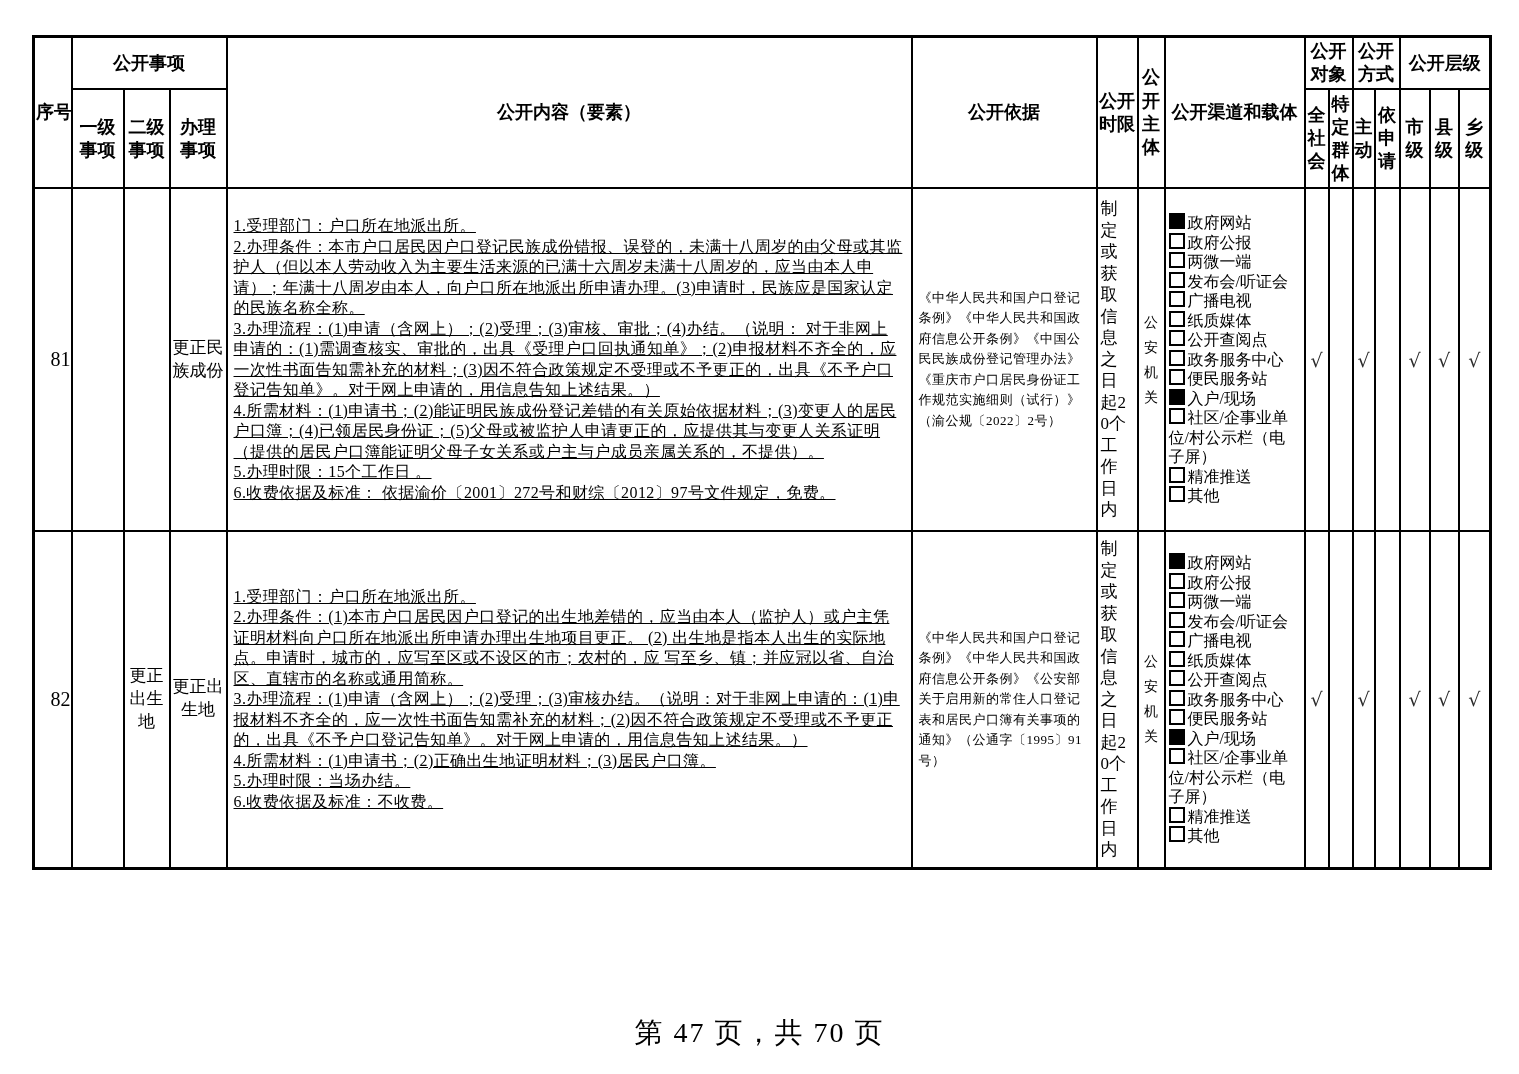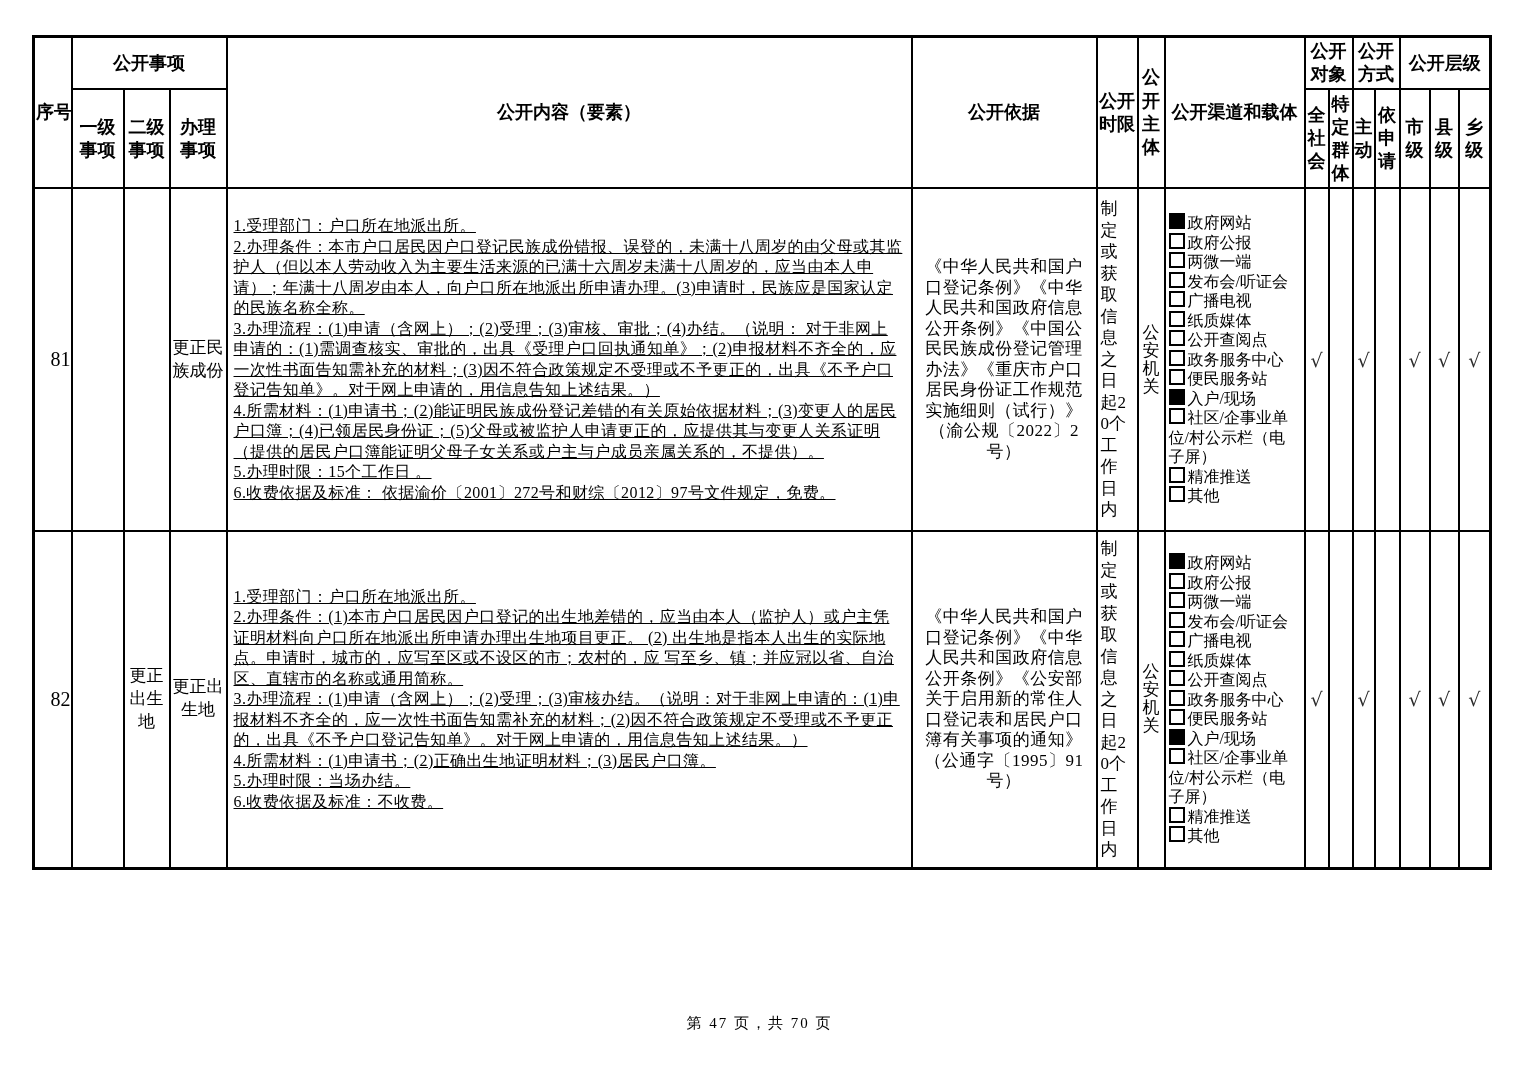--- a/index.html
+++ b/index.html
@@ -12,30 +12,30 @@
   th.nowrap{white-space:nowrap;text-align:right;}
   tr.hr1{height:48px;}
   tr.hr2{height:99px;}
   tr.r81{height:343px;}
   tr.r82{height:337px;}
 
   td.xuhao{font-size:20px;text-align:right;margin-top:30px;}
   td.itemcell{font-size:17px;text-align:center;line-height:1.35;padding:0;}
   td.neirong{padding:8px 8px 8px 6px;vertical-align:middle;text-decoration:underline;}
   .content-item{font-size:16px;line-height:20.5px;letter-spacing:0.4px;text-align:left;}
-  td.yiju{padding:16px 6px;font-size:17px;line-height:20.5px;text-align:center;letter-spacing:0.5px;}
+  td.yiju{padding:16px 6px;font-size:13px;line-height:20.5px;text-align:left;letter-spacing:0.5px;}
   td.shixian{font-size:17px;line-height:21.5px;text-align:left;padding:2px 3px;margin-top:32px;}
-  td.zhuti{font-size:17px;line-height:18px;text-align:center;padding:2px 0;}
+  td.zhuti{font-size:14px;line-height:25px;text-align:center;padding:2px 0;}
   td.qudao{padding:12px 3px;font-size:16px;line-height:19.5px;text-align:left;vertical-align:middle;}
   .channel{text-align:left;}
   .cbox{display:inline-block;width:12px;height:12px;border:2px solid #000;vertical-align:-1px;margin-right:3px;background:#fff;}
   .cbox[data-checked="true"]{background:#000;}
   td.check{font-size:19px;text-align:center;color:#2b2b2b;font-family:"DejaVu Sans","Liberation Sans",sans-serif;font-weight:400;}
 
-  .footer{position:absolute;top:1014px;left:0;width:1519px;text-align:center;font-size:15px;letter-spacing:2px;}
+  .footer{position:absolute;top:1014px;left:0;width:1519px;text-align:center;font-size:28px;letter-spacing:2px;}
 </style>
 </head>
 <body>
 
 <div class="page">
   <table class="main">
     <colgroup>
       <col style="width:38px">
         <col style="width:52px">
         <col style="width:46px">

